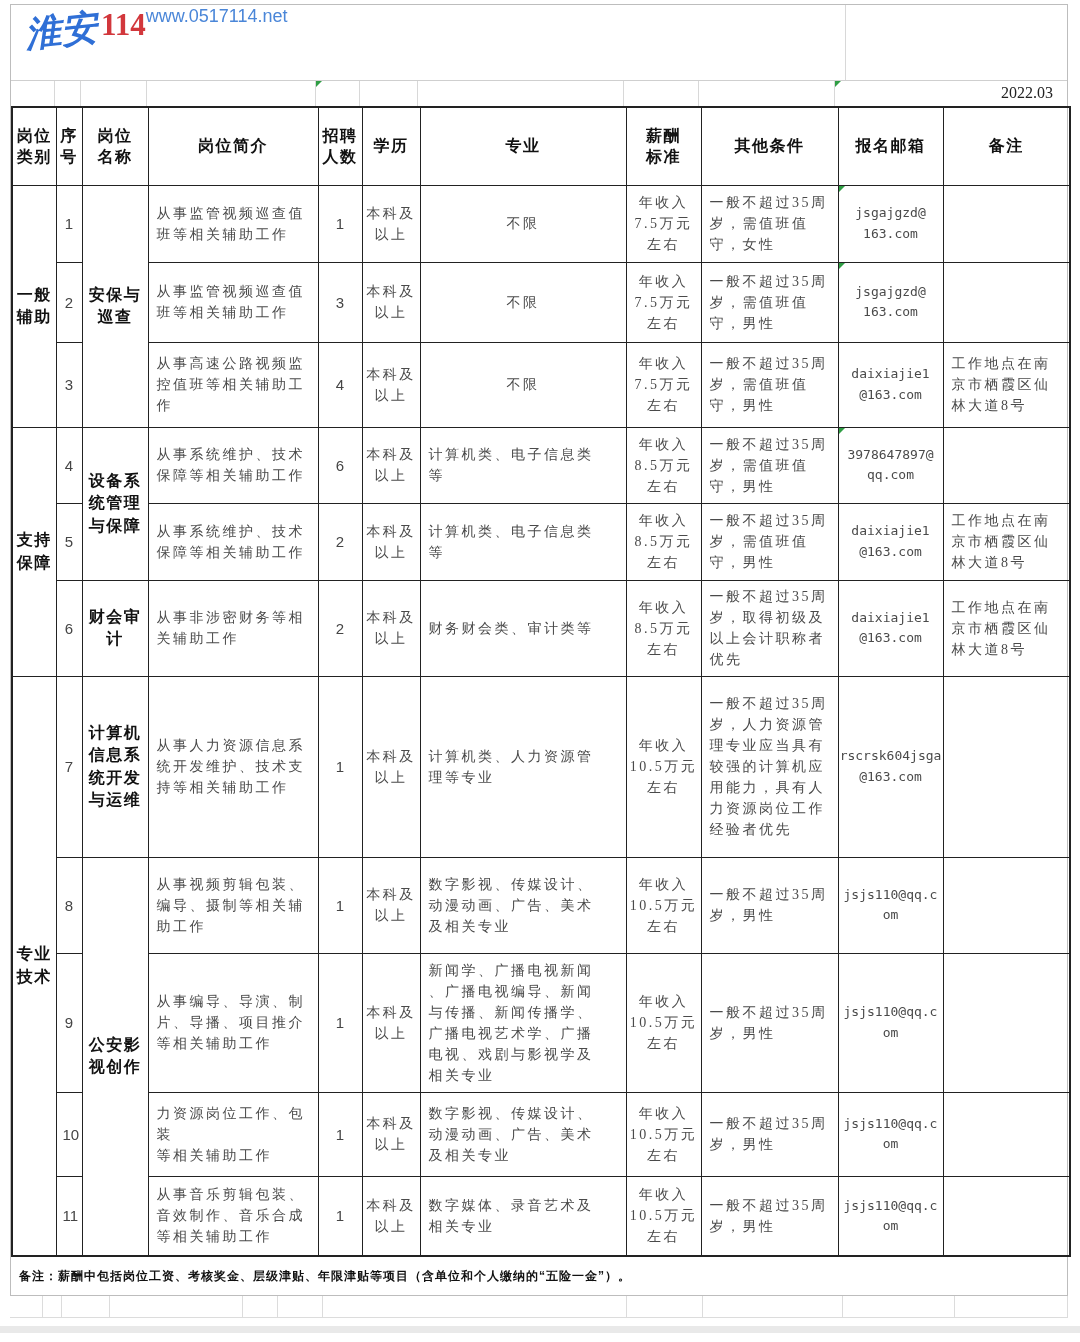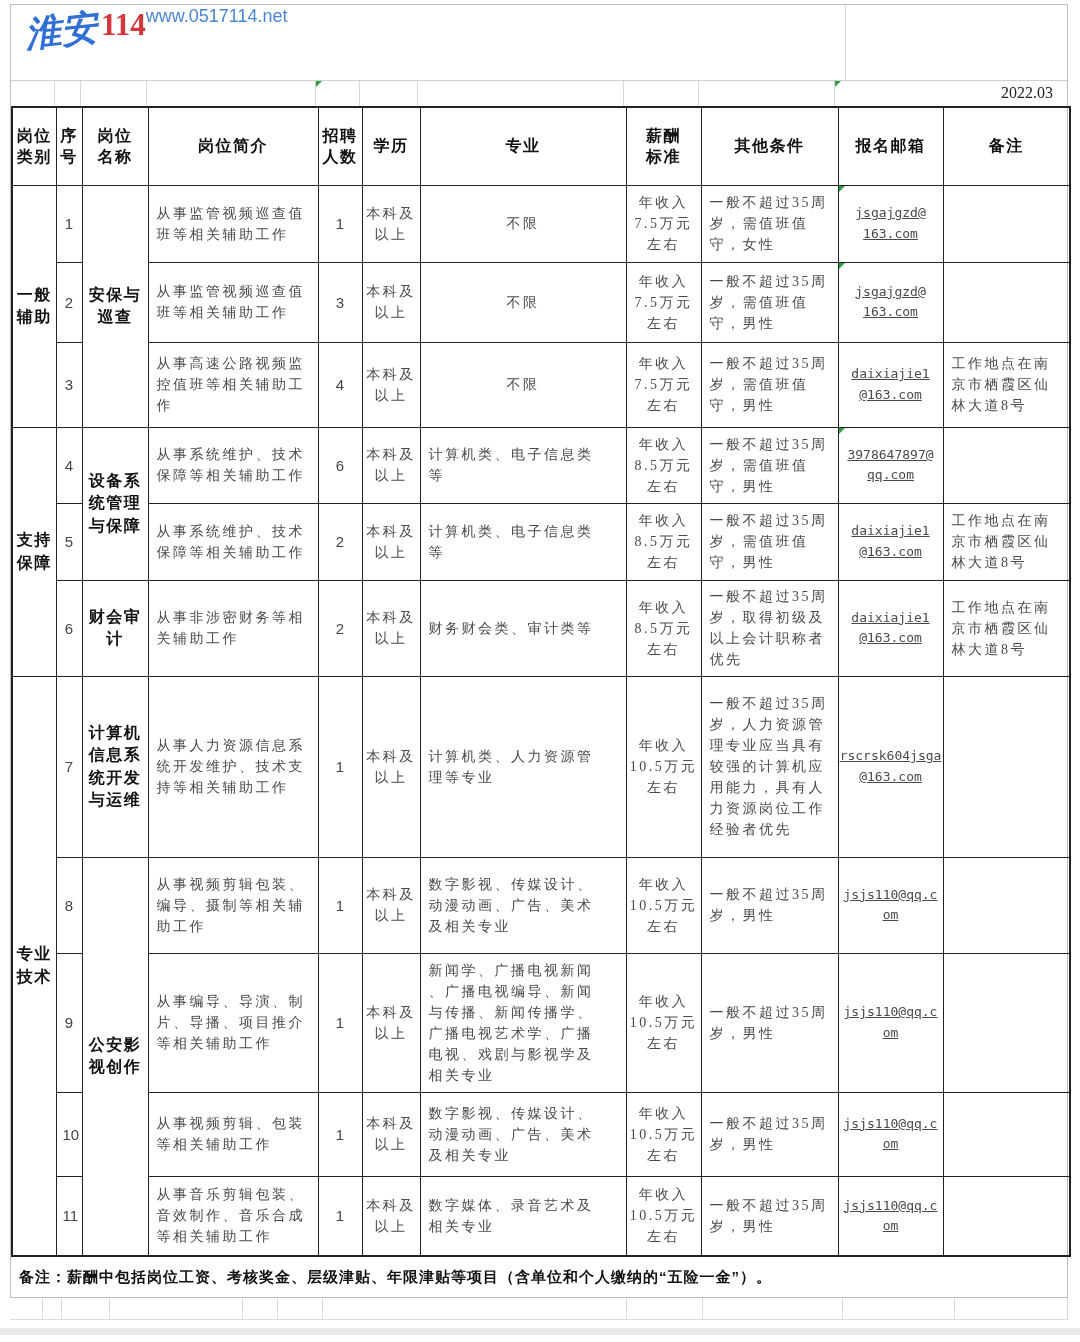--- a/index.html
+++ b/index.html
@@ -57,31 +57,31 @@
   td.num { font-size:15px; color:#454545; text-align:center; }
   td.body {
     font-family:"Liberation Serif", serif; font-size:14px; color:#4a4a4a;
     letter-spacing:2.5px; line-height:1.5;
   }
   .left { text-align:left; padding:4px 8px; }
   .ctr  { text-align:center; padding:2px 2px; }
   .tight { letter-spacing:0.5px; }
   td.email {
     font-family:"DejaVu Sans Mono", monospace; font-size:13px; color:#4a4a4a;
-    text-align:center; line-height:1.55; padding:2px 1px; position:relative;text-decoration:underline;
+    text-align:center; line-height:1.55; padding:2px 1px; position:relative;
   }
   .gm { position:relative;text-align:center; }
   .gm::before {
     content:""; position:absolute; top:0; left:0;
     border-top:6px solid #2f9e44; border-right:6px solid transparent;
   }
 
   
   .note-row {
-    padding:11px 8px 10px 8px; font-weight:bold; font-size:15px; color:#111;
+    padding:11px 8px 10px 8px; font-weight:bold; font-size:12px; color:#111;
     letter-spacing:1px;
   }
 
   
   .faint-row { display:flex; width:1058px; height:22px; border-bottom:1px solid #dcdcdc; }
   .fcell { height:100%; border-right:1px solid #dcdcdc; }
   .gray-strip { width:1080px; height:7px; background:#e9e9e9; margin-top:8px; }
 </style>
 </head>
 <body>
@@ -349,21 +349,21 @@
 10.5万元
 左右</td>
           <td class="body left">一般不超过35周
 岁，男性</td>
           <td class="email">jsjs110@qq.c
 om</td>
           <td class="body left"></td>
         </tr>
         <tr style="height:84px">
           <td class="num">10</td>
-          <td class="body left">从事视频剪辑、包装
+          <td class="body left">力资源岗位工作、包装
 等相关辅助工作</td>
           <td class="num">1</td>
           <td class="body ctr">本科及
 以上</td>
           <td class="body left">数字影视、传媒设计、
 动漫动画、广告、美术
 及相关专业</td>
           <td class="body ctr tight">年收入
 10.5万元
 左右</td>

